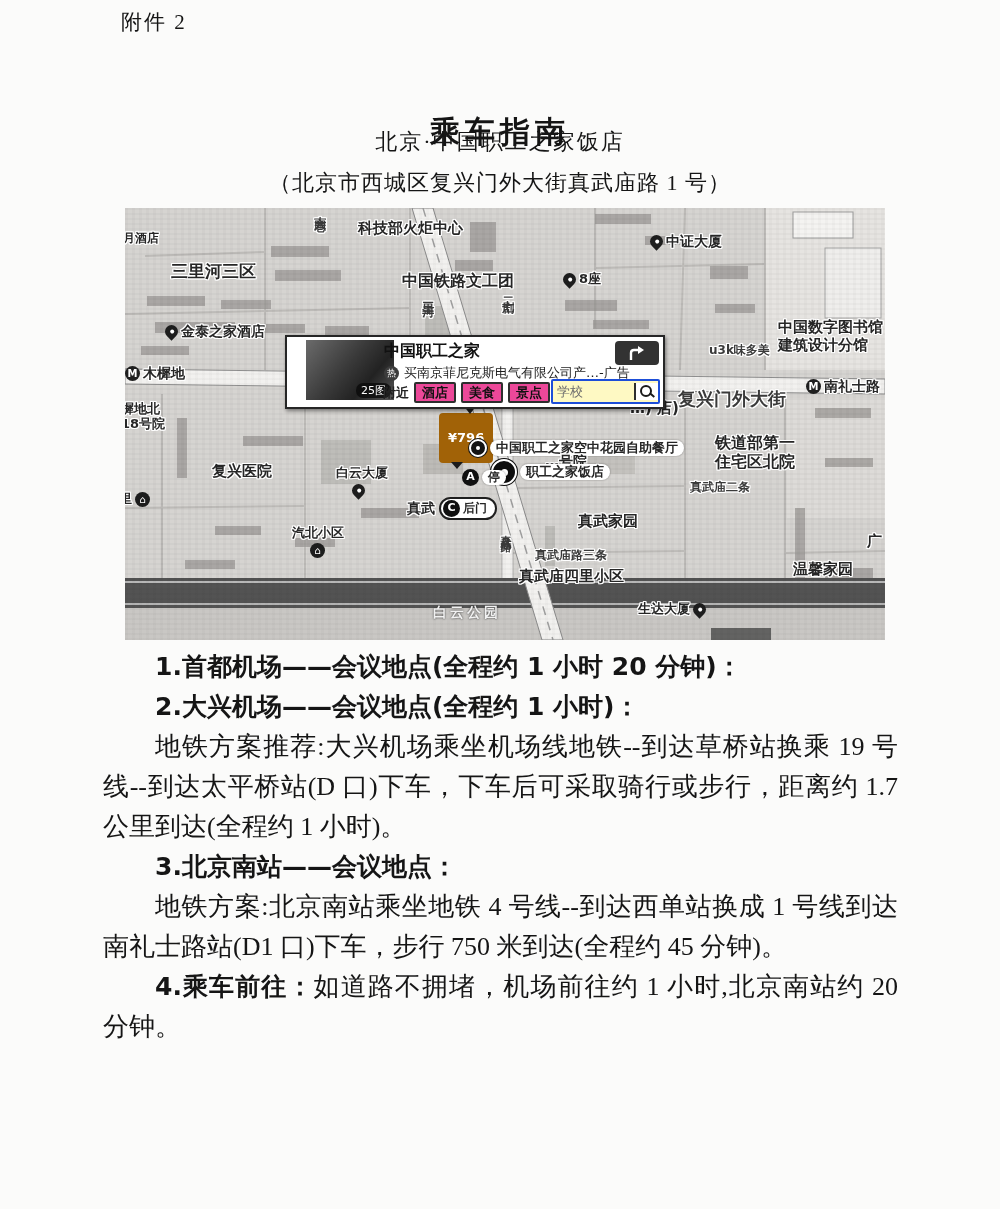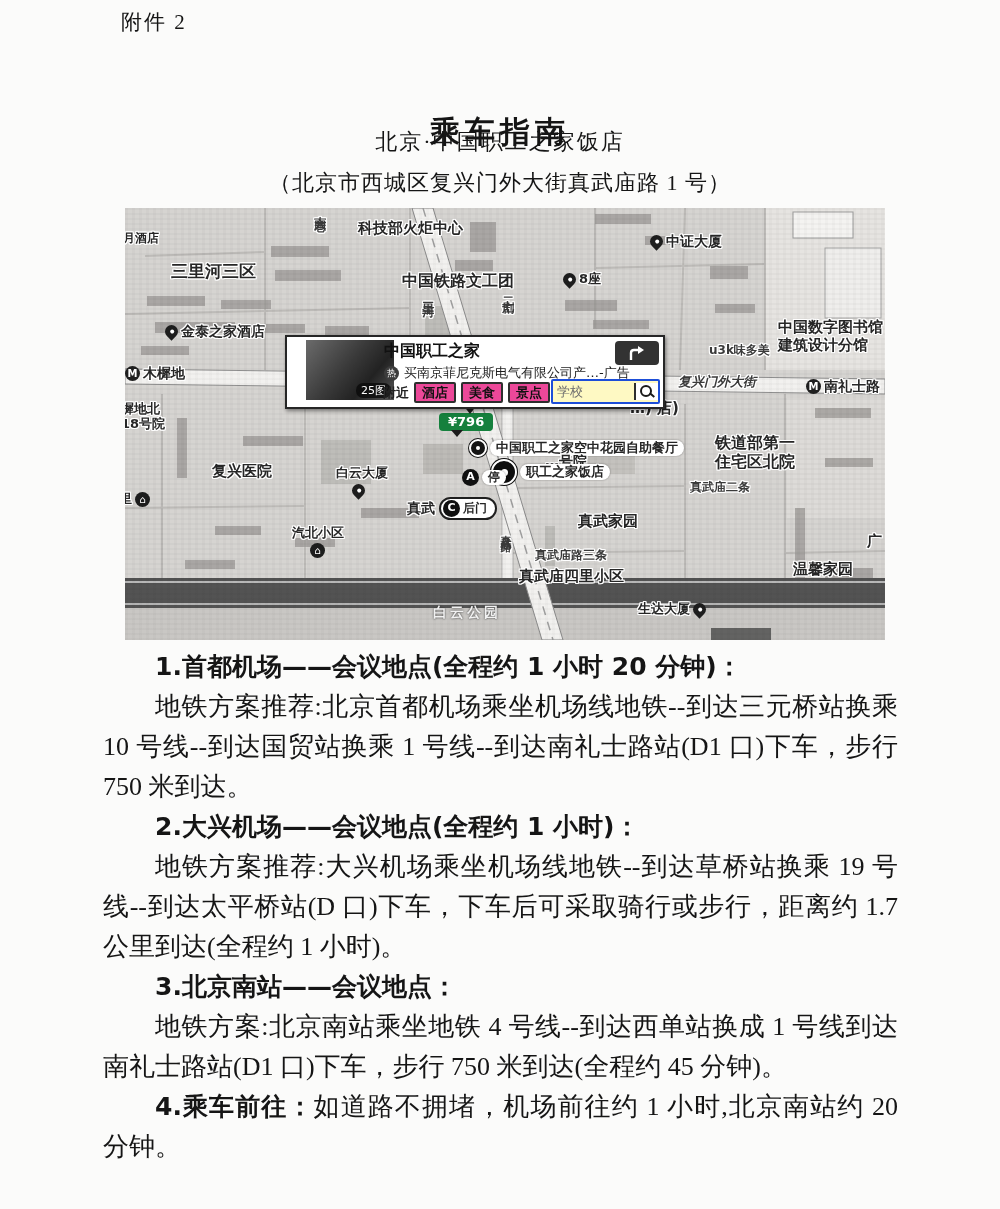--- a/index.html
+++ b/index.html
@@ -23,21 +23,21 @@
   .ml{position:absolute;display:flex;align-items:center;gap:3px;white-space:nowrap;z-index:2;line-height:1.1;}
   .ml.two{flex-direction:column;align-items:flex-start;gap:1px;}
   .ml.vert{writing-mode:vertical-rl;text-orientation:upright;letter-spacing:2px;}
   .mt{font-weight:bold;color:#262626;
       text-shadow:1px 0 0 #fff,-1px 0 0 #fff,0 1px 0 #fff,0 -1px 0 #fff,1px 1px 0 #fff,-1px -1px 0 #fff,1px -1px 0 #fff,-1px 1px 0 #fff;}
   .k-street .mt{font-weight:600;color:#3a3a3a;}
   .k-wtext .mt{color:#f2f2f2;letter-spacing:3px;text-shadow:0 0 2px #222;}
   .k-poi .mt{background:#fff;border-radius:9px;padding:1px 6px;box-shadow:0 0 2px rgba(0,0,0,.4);}
   .k-bubble{background:#fff;border:2px solid #1f1f1f;border-radius:12px;padding:1px 8px 1px 2px;}
   .k-bubble .mt{text-shadow:none;}
-  .k-price{background:#15803d;border-radius:4px;padding:2px 9px;}
+  .k-price{background:#a16207;border-radius:4px;padding:18px 9px;}
   .k-price .mt{color:#fff;text-shadow:none;}
   .k-price::after{content:"";position:absolute;left:12px;bottom:-6px;border:6px solid transparent;border-top:7px solid #1b1b1b;border-bottom:0;}
   .mi{display:inline-flex;align-items:center;justify-content:center;flex:none;color:#fff;
       font-family:"DejaVu Sans",sans-serif;}
   .mi-pin{width:13px;height:13px;background:#1d1d1d;border-radius:50% 50% 50% 0;transform:rotate(-45deg);}
   .mi-pin::after{content:"";width:4px;height:4px;background:#fff;border-radius:50%;}
   .mi-metro{width:15px;height:15px;border-radius:50%;background:#1f1f1f;font-size:10px;font-weight:bold;}
   .mi-marker{width:17px;height:17px;border-radius:50%;background:#101010;font-size:11px;font-weight:bold;}
   .mi-home{width:15px;height:15px;border-radius:50%;background:#1d1d1d;font-size:10px;}
   .mi-poi{width:14px;height:14px;border-radius:50%;background:#141414;border:2px solid #fff;box-shadow:0 0 0 1px #141414;}
@@ -230,21 +230,21 @@
         <span class="mi mi-metro">M</span>
         <span class="mt">木樨地</span>
       </div>
       <div class="ml k-area two" style="left: -4px; top: 194px; font-size: 13px;">
         <span class="mt">樨地北</span>
         <span class="mt">18号院</span>
       </div>
       <div class="ml k-street" style="left: 584px; top: 136px; font-size: 12px;">
         <span class="mt">u3k味多美</span>
       </div>
-      <div class="ml k-street" style="left: 553px; top: 167px; font-size: 13px; font-style: italic;">
+      <div class="ml k-street" style="left: 553px; top: 181px; font-size: 18px;">
         <span class="mt">复兴门外大街</span>
       </div>
       <div class="ml k-area" style="left: 681px; top: 171px; font-size: 14px;">
         <span class="mi mi-metro">M</span>
         <span class="mt">南礼士路</span>
       </div>
       <div class="ml k-street vert" style="left: 376px; top: 80px; font-size: 12px;">
         <span class="mt">二七剧</span>
       </div>
       <div class="ml k-area" style="left: 505px; top: 192px; font-size: 15px;">
@@ -323,21 +323,20 @@
         <span class="mt">白云公园</span>
       </div>
       <div class="ml k-area" style="left: 513px; top: 394px; font-size: 13px;">
         <span class="mt">生达大厦</span>
         <span class="mi mi-pin"></span>
       </div>
     </div>
 
   <div class="bodytext">
     <p class="h">1.首都机场——会议地点(全程约 1 小时 20 分钟)：</p>
-    <p>地铁方案推荐:北京首都机场乘坐机场线地铁--到达三元桥站换乘 10 号线--到达国贸站换乘 1 号线--到达南礼士路站(D1 口)下车，步行 750 米到达。</p>
     <p class="h">2.大兴机场——会议地点(全程约 1 小时)：</p>
     <p>地铁方案推荐:大兴机场乘坐机场线地铁--到达草桥站换乘 19 号线--到达太平桥站(D 口)下车，下车后可采取骑行或步行，距离约 1.7 公里到达(全程约 1 小时)。</p>
     <p class="h">3.北京南站——会议地点：</p>
     <p>地铁方案:北京南站乘坐地铁 4 号线--到达西单站换成 1 号线到达南礼士路站(D1 口)下车，步行 750 米到达(全程约 45 分钟)。</p>
     <p><span class="h-inline">4.乘车前往：</span><span>如道路不拥堵，机场前往约 1 小时,北京南站约 20 分钟。</span></p>
   </div>
 
 </div>
 
 </body></html>

